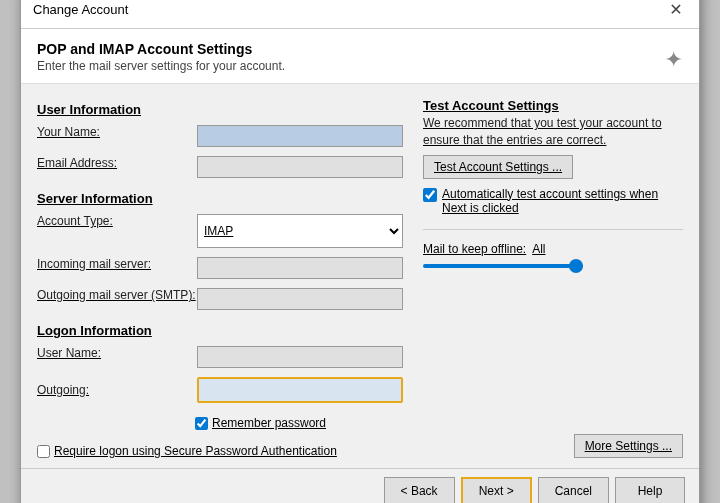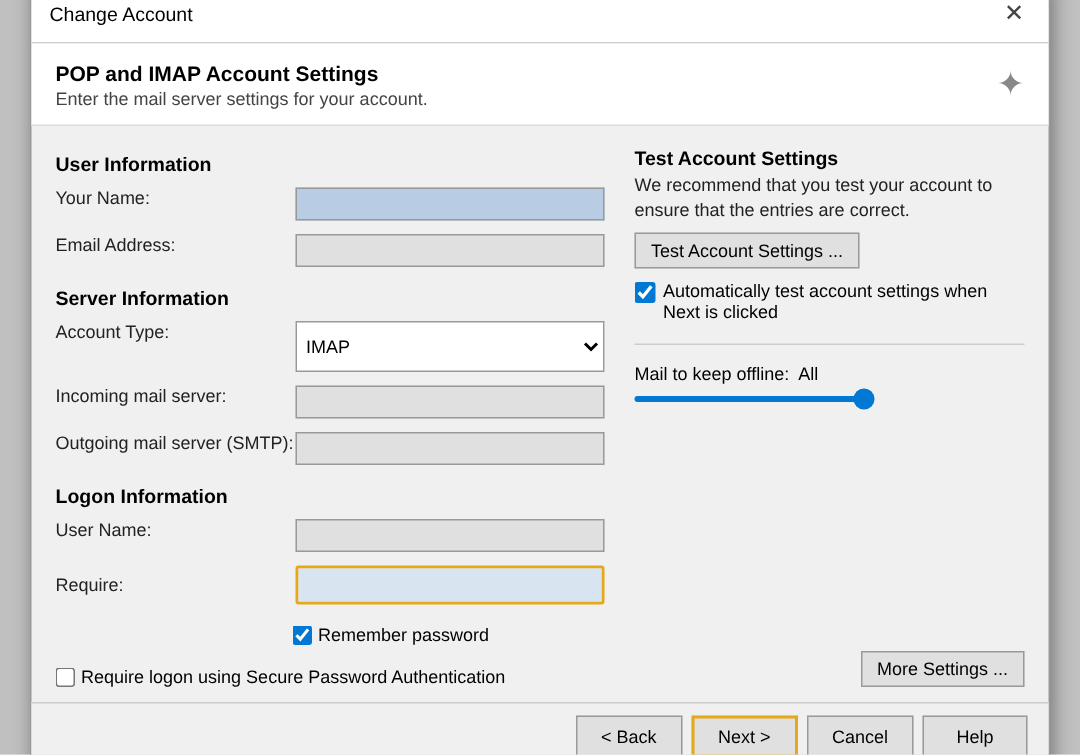--- a/index.html
+++ b/index.html
@@ -46,21 +46,21 @@
       display: flex;
       align-items: center;
       justify-content: center;
     }
 
     .dialog-header {
       background: #fff;
       padding: 12px 16px 10px 16px;
       border-bottom: 1px solid #ddd;
       display: flex;
-      align-items: flex-start;
+      align-items: flex-end;
       justify-content: space-between;
     }
     .dialog-header-text h2 {
       font-size: 14px;
       font-weight: bold;
       color: #000;
     }
     .dialog-header-text p {
       font-size: 12px;
       color: #444;
@@ -70,20 +70,21 @@
       font-size: 22px;
       color: #888;
       margin-top: 2px;
     }
 
     .dialog-body {
       display: flex;
       flex: 1;
       padding: 14px 16px 10px 16px;
       gap: 20px;
+      text-decoration: underline;
     }
 
     .left-column {
       flex: 1;
       display: flex;
       flex-direction: column;
       gap: 6px;
     }
 
     .right-column {
@@ -355,21 +356,21 @@
       </div>
 
       <div class="section-title">Logon Information</div>
 
       <div class="form-row">
         <span class="form-label">User Name:</span>
         <input class="form-input gray-fill" type="text" value="" style="">
       </div>
 
       <div class="password-row">
-        <span class="password-label">Require:</span>
+        <span class="password-label">Outgoing:</span>
         <div class="password-wrapper">
           <input class="password-input" type="password" value="" style="">
         </div>
       </div>
 
       <div class="checkbox-row">
         <input type="checkbox" id="remember" checked="" style="">
         <label for="remember">Remember password</label>
       </div>
 

